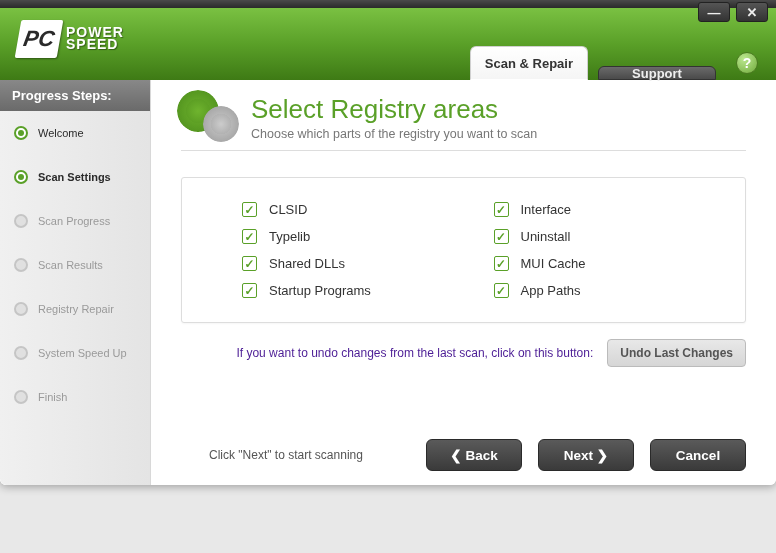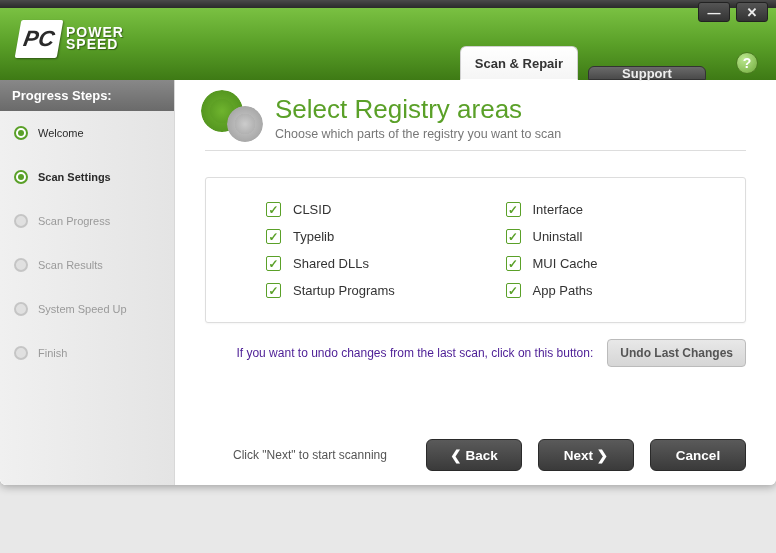--- a/index.html
+++ b/index.html
@@ -86,21 +86,21 @@
 .support-info {
   margin-left: 40px;
   color: #1a3a00;
   font-size: 12px;
 }
 .support-info .phone { font-weight: bold; font-size: 15px; color: #222; }
 
 .tabs {
   position: absolute;
   bottom: 0;
-  right: 70px;
+  right: 60px;
   display: flex;
   gap: 10px;
   align-items: flex-end;
 }
 
 .tab {
   height: 34px;
   min-width: 118px;
   border-radius: 6px 6px 0 0;
   display: flex;
@@ -144,21 +144,21 @@
   cursor: pointer;
 }
 
 .body {
   display: flex;
   height: calc(100% - 80px);
   background: #fff;
 }
 
 .sidebar {
-  width: 175px;
+  width: 151px;
   background: linear-gradient(to right, #f0f0f0, #e4e4e4);
   border-right: 1px solid #d8d8d8;
   border-radius: 0 0 0 6px;
   padding-bottom: 12px;
 }
 
 .sidebar-header {
   background: linear-gradient(to bottom, #888, #6a6a6a);
   color: #fff;
   font-weight: bold;
@@ -385,20 +385,24 @@
           <div class="step pending">
             <span class="radio"></span>
             <span>Scan Progress</span>
           </div>
           <div class="step pending">
             <span class="radio"></span>
             <span>Scan Results</span>
           </div>
           <div class="step pending">
             <span class="radio"></span>
+            <span>Registry Repair</span>
+          </div>
+          <div class="step pending">
+            <span class="radio"></span>
             <span>System Speed Up</span>
           </div>
           <div class="step pending">
             <span class="radio"></span>
             <span>Finish</span>
           </div>
         </div>
     </div>
 
     <div class="main">

